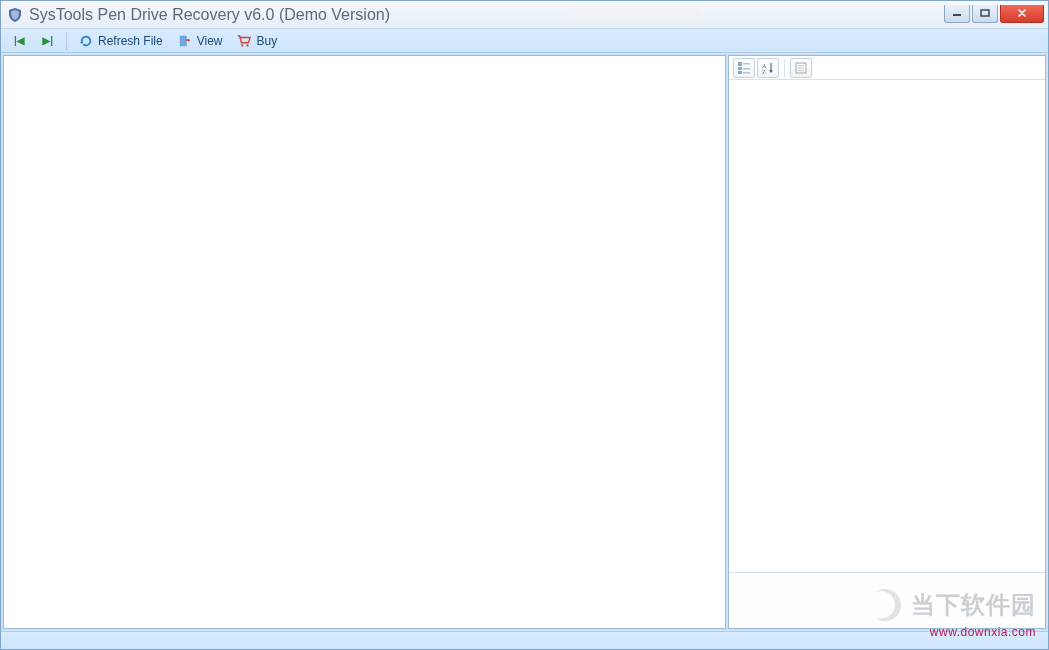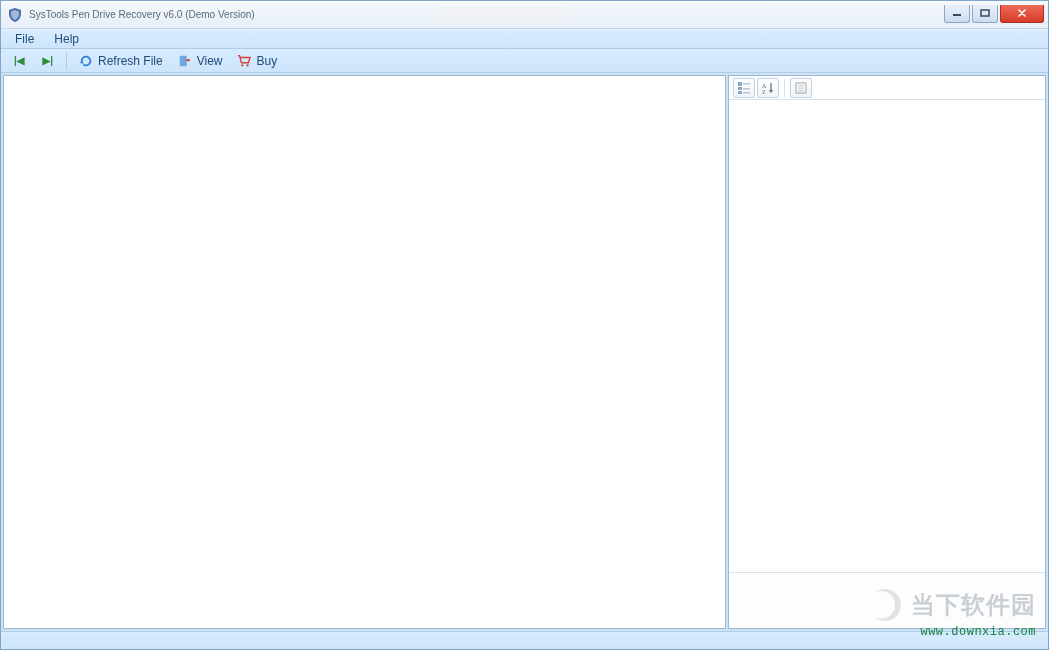--- a/index.html
+++ b/index.html
@@ -1,21 +1,21 @@
 <!DOCTYPE html>
 <html><head>
 <meta charset="utf-8">
 <style>
   * { box-sizing: border-box; margin: 0; padding: 0; }
   html, body { width: 1049px; height: 650px; overflow: hidden; font-family: "Segoe UI", Tahoma, sans-serif; font-size: 12px; color: #333; background: #fff; }
   .window { width: 1049px; height: 650px; display: flex; flex-direction: column; border: 1px solid #7fa6c8; background: #cfe3f7; position: relative; }
   
   .titlebar { height: 28px; background: linear-gradient(#f6f8fb,#e6eef8); display: flex; align-items: center; padding: 0 0 0 6px; border-bottom: 1px solid #c4d5e6; }
   .titlebar .app-icon { width: 16px; height: 16px; margin-right: 6px; display:inline-flex; align-items:center; justify-content:center; }
-  .titlebar .title-text { color: #5b6b7b; font-size: 10px; white-space: nowrap; }
+  .titlebar .title-text { color: #5b6b7b; font-size: 16px; white-space: nowrap; }
   .titlebar .blur { margin-left: 180px; width: 130px; height: 16px; background: #f1f1f1; filter: blur(1px); border-radius:2px; opacity:.6; }
   .win-controls { margin-left: auto; display: flex; height: 20px; gap: 2px; padding-right: 4px; }
   .win-btn { width: 28px; height: 18px; border: 1px solid #8aa8c5; border-top: none; border-radius: 0 0 3px 3px; background: linear-gradient(#e9f1fa,#cdddee); display:flex; align-items:center; justify-content:center; font-size:10px; color:#3a4a5a; cursor: default; }
   .win-btn.min { width: 26px; }
   .win-btn.max { width: 26px; }
   .win-btn.close { width: 44px; background: linear-gradient(#ef6b5a,#d63b28); border-color:#b02e1e; color:#fff; font-weight:bold; }
   
   .menubar { height: 20px; background: linear-gradient(#d8ecff,#cde4fb); border-top: 1px solid #e9f3fe; border-bottom: 1px solid #aecbe8; display: flex; align-items: center; padding: 0 6px; gap: 4px; }
   .menubar span { padding: 2px 8px; color: #214a7b; cursor: default; }
   
@@ -34,21 +34,21 @@
   .pt-btn { width: 22px; height: 20px; border:1px solid #c1d2e3; border-radius:2px; display:flex; align-items:center; justify-content:center; background:linear-gradient(#fdfdfd,#f0f4f9); }
   .pt-sep { width:1px; height:18px; background:#d5e2ef; margin:0 3px; }
   .prop-body { flex:1; background:#fff; }
   .prop-footer { height: 56px; border-top:1px solid #d5e2ef; background:#fdfdfd; }
   
   .statusbar { height: 18px; background: linear-gradient(#d8ecff,#cde4fb); border-top:1px solid #aecbe8; }
   
   .watermark { position:absolute; right:12px; bottom:10px; text-align:right; color:#c9cfd5; pointer-events:none; user-select:none; }
   .watermark .logo-row { display:flex; align-items:center; justify-content:flex-end; gap:6px; font-size:24px; font-weight:600; letter-spacing:1px; }
   .watermark .logo-svg { width:40px; height:40px; opacity:.7; }
-  .watermark .url { font-size:12px; color:#15803d; letter-spacing:0.5px;font-family:Liberation Mono, monospace; }
+  .watermark .url { font-size:12px; color:#be185d; letter-spacing:0.5px; }
   
   svg { display:block; }
 </style>
 </head>
 <body>
 
 <div class="window">
 
   <div class="titlebar">
     <span class="app-icon">
@@ -71,24 +71,20 @@
           </svg>
       </div>
       <div class="win-btn close">
         <svg width="10" height="8" viewBox="0 0 10 8">
             <path d="M2 1l6 6M8 1L2 7" stroke="#fff" stroke-width="1.6" stroke-linecap="round"></path>
           </svg>
       </div>
     </div>
   </div>
 
-  <div class="menubar">
-    <span>File</span>
-    <span>Help</span>
-  </div>
 
   <div class="toolbar">
     <div class="tool-btn">
         <span class="tool-nav">|◀</span>
       </div>
     <div class="tool-btn">
         <span class="tool-nav">▶|</span>
       </div>
     <div class="tool-divider"></div>
     <div class="tool-btn">

